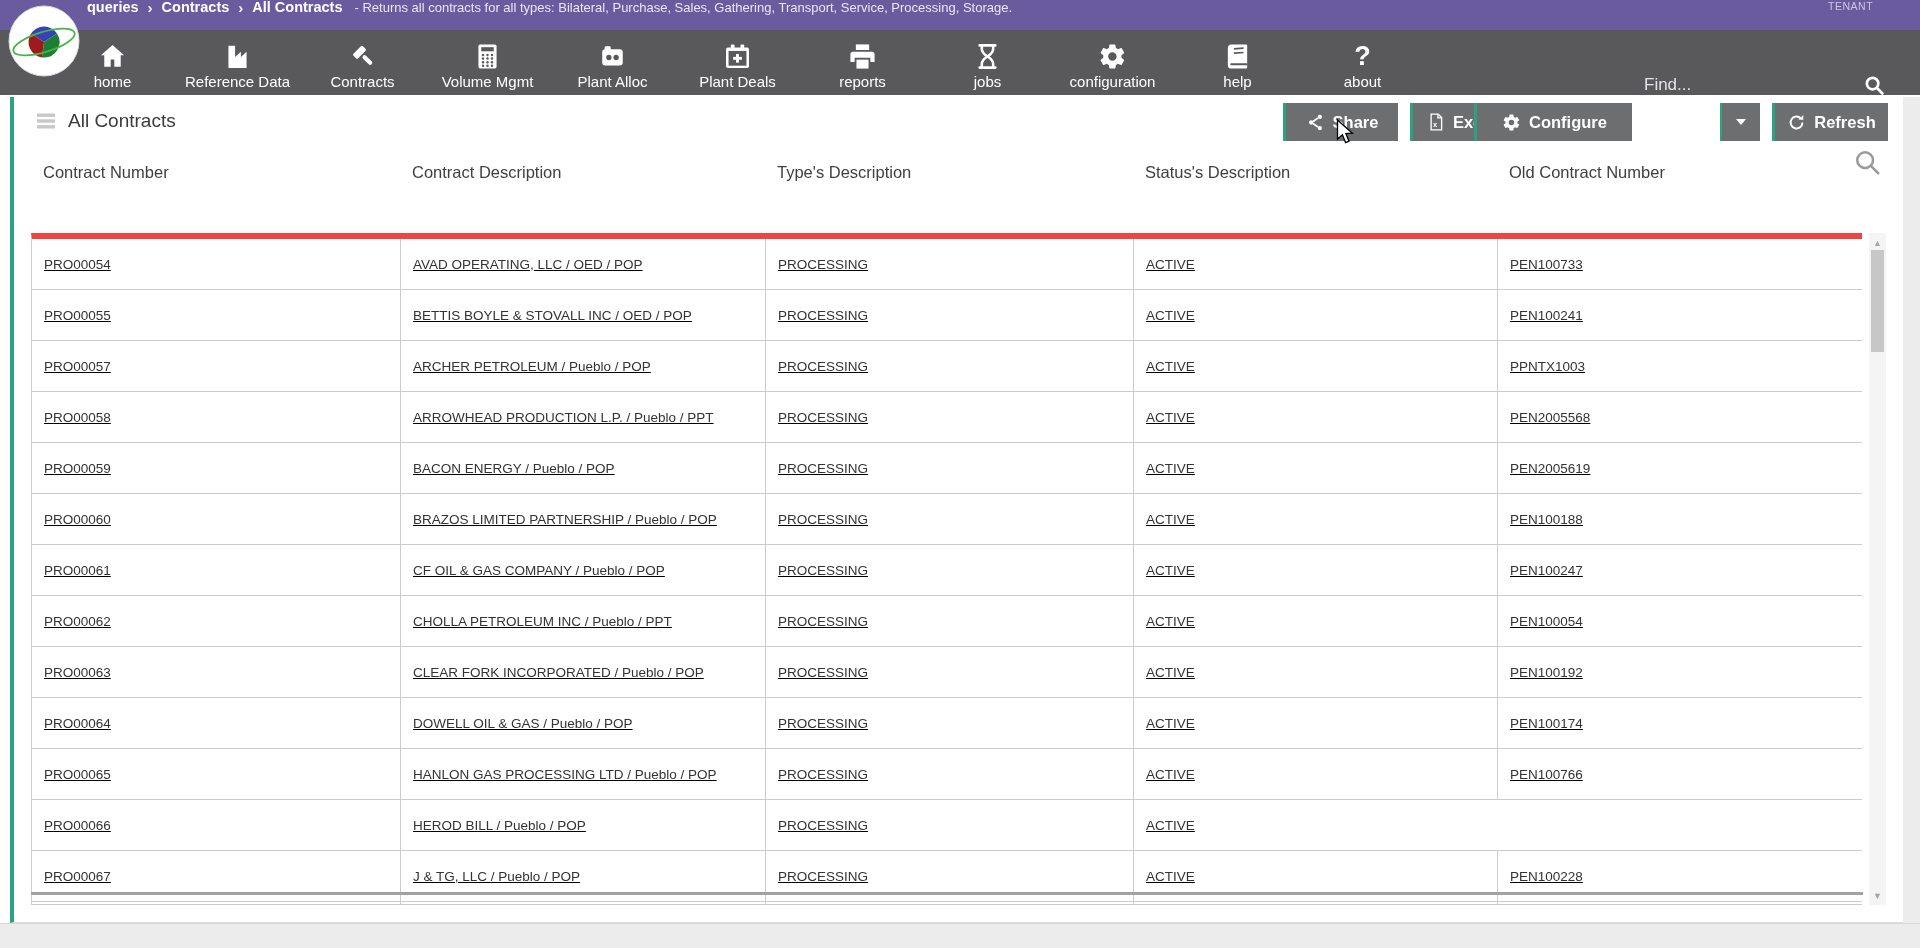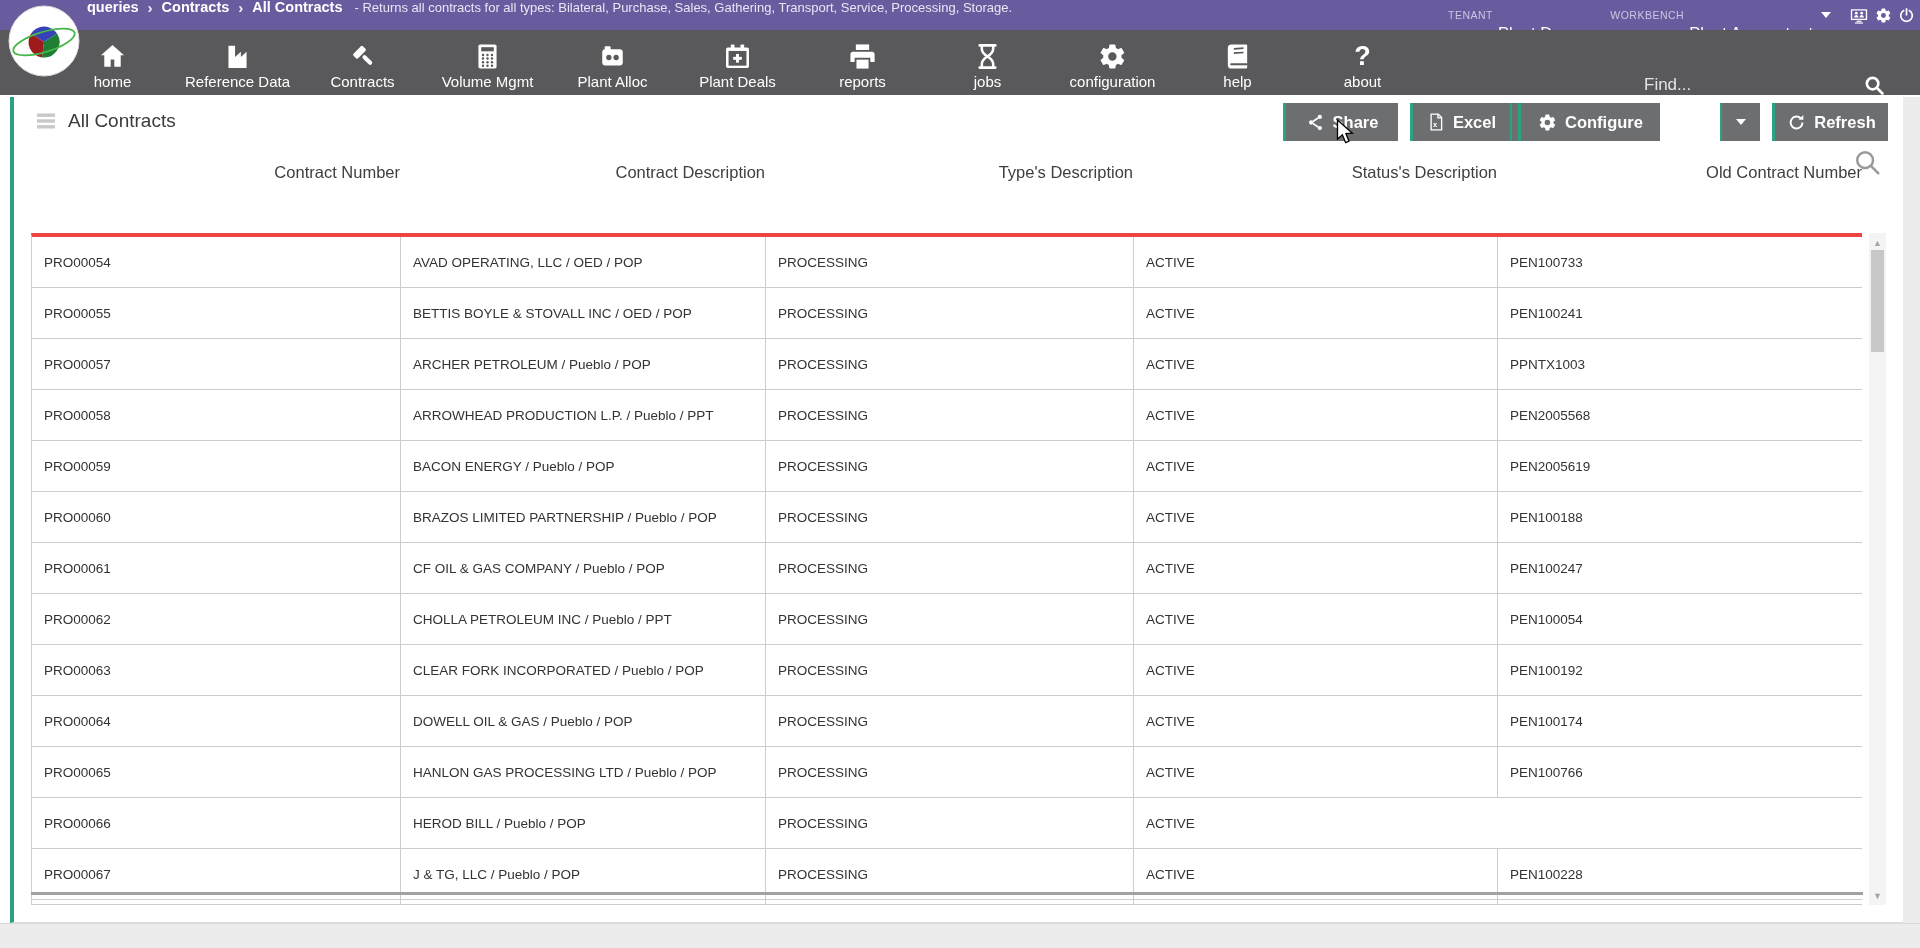--- a/index.html
+++ b/index.html
@@ -5,21 +5,21 @@
   html,body{margin:0;padding:0;width:1920px;height:948px;overflow:hidden;
     font-family:"Liberation Sans",sans-serif;background:#fff;}
   #app{position:relative;width:1920px;height:948px;}
 
   
   .topbar{position:absolute;left:0;top:0;width:1920px;height:30px;background:var(--purple,#6A5B9E);}
   .breadcrumb{position:absolute;left:87px;top:0;height:14px;display:flex;align-items:center;gap:9px;white-space:nowrap;color:#fff;}
   .crumb{font-weight:bold;font-size:14.5px;cursor:pointer;}
   .crumb-sep{font-weight:bold;font-size:15px;opacity:.9;}
   .crumb-desc{font-size:13px;color:#e9e6f4;margin-left:3px;}
-  .session{position:absolute;right:5px;top:0;height:30px;display:flex;align-items:center;color:#fff;}
+  .session{position:absolute;right:5px;top:0;height:30px;display:flex;align-items:center;color:#fff;flex-direction:column;}
   .sess-label{font-size:10.5px;color:#cdc6e4;letter-spacing:.5px;margin-right:5px;}
   .sess-value{font-size:16.5px;margin-top:36px;}
   .sess-gap{width:26px;}
   .caret-sm{width:0;height:0;border:5px solid transparent;border-top:6px solid #fff;margin:5px 0 0 8px;}
   .sess-icons{display:flex;align-items:center;gap:6px;margin-left:18px;}
   .sess-icons svg{display:block;}
 
   
   .logo{position:absolute;left:8px;top:5px;width:72px;height:72px;z-index:9;}
 
@@ -49,32 +49,32 @@
 
   
   .tbtn{position:absolute;top:6px;height:38px;background:var(--button,#6D6E70);border:none;color:#fff;
     display:flex;align-items:center;justify-content:center;gap:8px;font-size:16.5px;font-weight:bold;
     font-family:"Liberation Sans",sans-serif;border-left:3px solid var(--accent,#2AA283);cursor:pointer;box-sizing:border-box;}
   .tbtn svg{display:block;}
   .caret-dn{width:0;height:0;border:5px solid transparent;border-top:6px solid #fff;margin-top:5px;}
   .btn-share{left:1269px;width:115px;}
   .btn-excel{left:1396px;width:100px;}
   .btn-excel-dd{left:1496px;width:40px;border-left:2px solid var(--accent,#2AA283);}
-  .btn-config{left:1460px;width:142px;margin-left:44px;}
+  .btn-config{left:1460px;width:158px;}
   .btn-config-dd{left:1706px;width:40px;border-left:2px solid var(--accent,#2AA283);}
   .btn-refresh{left:1758px;width:116px;}
   .grid-search{position:absolute;left:1838px;top:50px;cursor:pointer;}
 
   
   .gheaders{position:absolute;left:17px;top:66px;width:1831px;display:grid;
-    grid-template-columns:369px 365px 368px 364px 365px;text-align:right;}
+    grid-template-columns:369px 365px 368px 364px 365px;}
   .gheaders span{padding-left:12px;font-size:16.5px;color:#3f3f3f;cursor:pointer;}
 
   
-  .grid{position:absolute;left:17px;top:136px;width:1831px;border-top:4px solid #ef4444;border-left:1px solid #cfcfcf;box-sizing:border-box;}
+  .grid{position:absolute;left:17px;top:136px;width:1831px;border-top:6px solid #ef4444;border-left:1px solid #cfcfcf;box-sizing:border-box;text-decoration:underline;}
   .trow{display:grid;grid-template-columns:369px 365px 368px 364px 365px;height:51px;
     border-bottom:1px solid #ccc;box-sizing:border-box;cursor:pointer;}
   .trow>div{display:flex;align-items:center;padding-left:12px;font-size:13.5px;color:#333;
     box-sizing:border-box;overflow:hidden;white-space:nowrap;}
   .trow>div:not(:last-child){border-right:1px solid #ccc;}
   .grid-heavyline{position:absolute;left:17px;top:795px;width:1832px;height:3px;background:#a2a2a2;}
   .partialrow{position:absolute;left:17px;top:798px;width:1831px;height:10px;display:grid;
     grid-template-columns:369px 365px 368px 364px 365px;border-bottom:1px solid #ccc;border-left:1px solid #cfcfcf;box-sizing:border-box;}
   .partialrow>div:not(:last-child){border-right:1px solid #ccc;}
 

